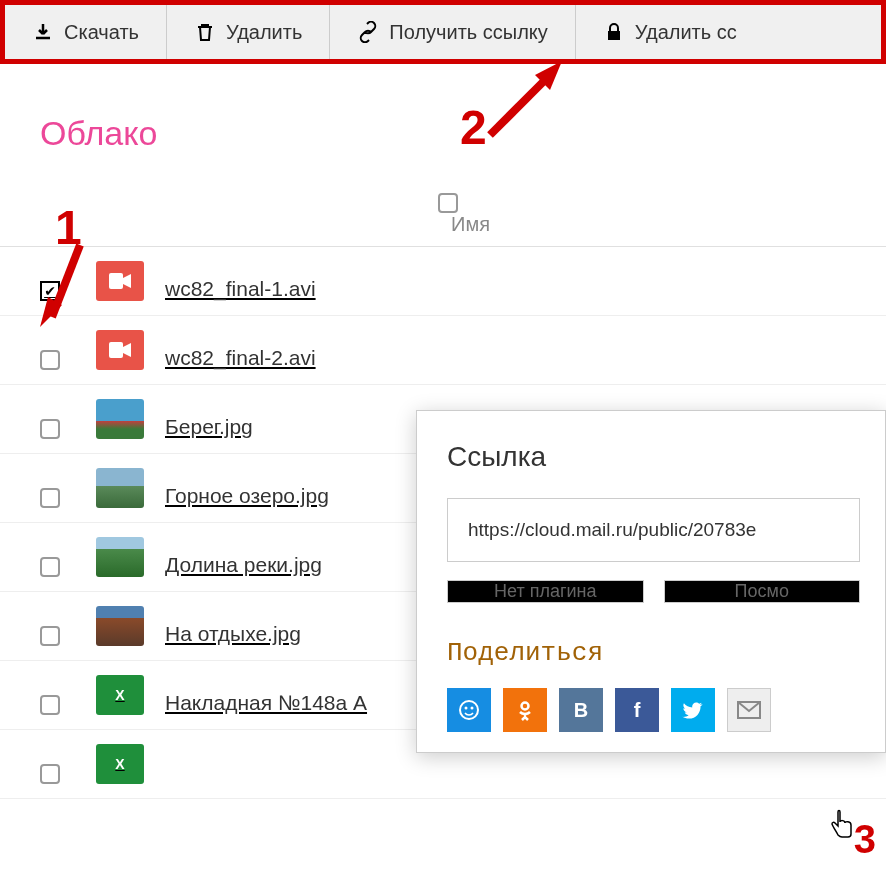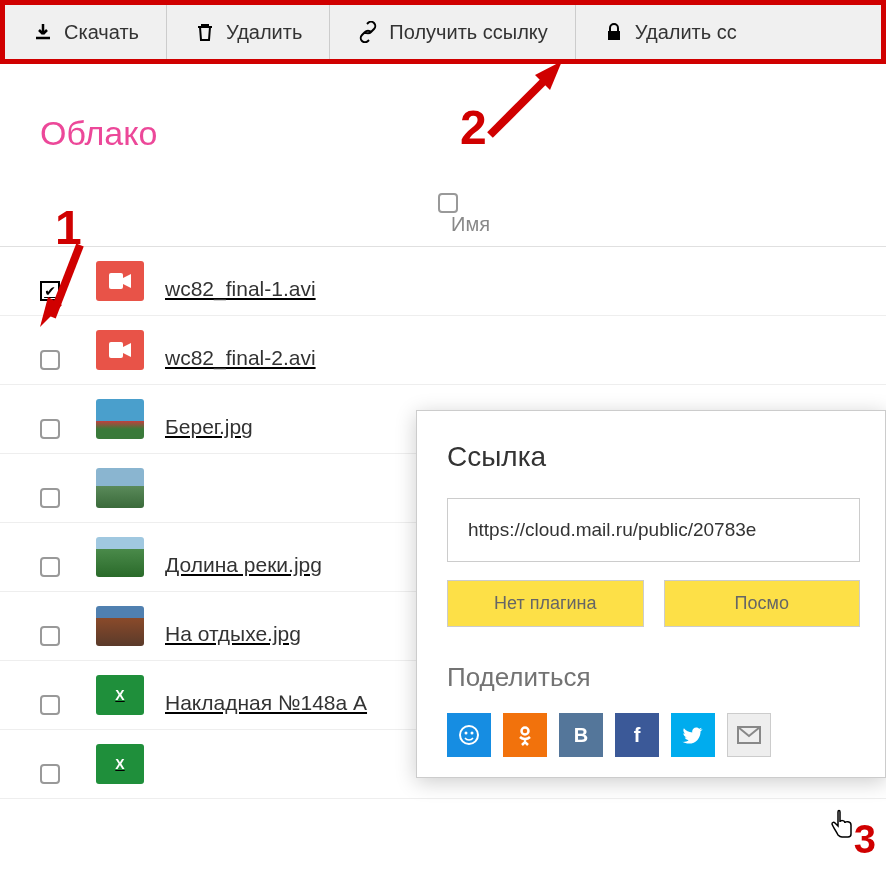--- a/index.html
+++ b/index.html
@@ -31,22 +31,22 @@
     .thumb.photo2 { background: linear-gradient(to bottom, #8ab5d0 0%, #8ab5d0 45%, #5a8a5a 45%, #3a6a3a 100%); }
     .thumb.photo3 { background: linear-gradient(to bottom, #a0c8e0 0%, #a0c8e0 30%, #4a8a4a 30%, #2a6a2a 100%); }
     .thumb.photo4 { background: linear-gradient(to bottom, #5080b0 0%, #5080b0 30%, #8a4a2a 30%, #5a3a2a 100%); }
     
     .name-col { font-size: 21px; color: #333; padding-left: 15px; }
     
     .popup { position: absolute; right: 0; top: 410px; width: 470px; background: #fff; border: 1px solid #ccc; box-shadow: 0 4px 20px rgba(0,0,0,0.2); padding: 30px 25px 20px 30px; }
     .popup-title { font-size: 28px; color: #333; margin-bottom: 25px; font-weight: normal; }
     .url-input { width: 100%; padding: 20px; font-size: 19px; border: 1px solid #ccc; margin-bottom: 18px; color: #333; }
     .popup-btns { display: flex; gap: 20px; margin-bottom: 35px; }
-    .popup-btn { flex: 1; padding: 12px; background: #fde047; border: 1px solid #ccc; font-size: 18px; color: #666; cursor: pointer; text-align: center; white-space: nowrap; overflow: hidden; }
-    .share-title { font-size: 26px; color: #737373; margin-bottom: 20px; font-weight: normal; }
+    .popup-btn { flex: 1; background: #000000; border: 1px solid #ccc; font-size: 18px; color: #666; cursor: pointer; text-align: center; white-space: nowrap; overflow: hidden; }
+    .share-title { font-size: 26px; color: #a16207; margin-bottom: 20px; font-weight: normal; font-family: Liberation Mono, monospace; }
     .share-icons { display: flex; gap: 12px; }
     .share-icon { width: 44px; height: 44px; display: flex; align-items: center; justify-content: center; color: #fff; font-size: 20px; cursor: pointer; }
     .share-mm { background: #168de2; }
     .share-ok { background: #f2720c; }
     .share-vk { background: #54769a; }
     .share-fb { background: #3b5998; }
     .share-tw { background: #00acee; }
     .share-mail { background: #eee; color: #666; border: 1px solid #ccc; }
     
     .anno-1 { position: absolute; left: 55px; top: 200px; color: #d00000; font-size: 48px; font-weight: bold; z-index: 10; }
@@ -144,20 +144,21 @@
       </div>
       <div class="name-col">Берег.jpg</div>
     </div>
     <div class="file-row">
       <div class="cb-col">
         <span class="checkbox"></span>
       </div>
       <div class="thumb-col">
         <div class="thumb photo2"></div>
       </div>
+      <div class="name-col">Горное озеро.jpg</div>
     </div>
     <div class="file-row">
       <div class="cb-col">
         <span class="checkbox"></span>
       </div>
       <div class="thumb-col">
         <div class="thumb photo3"></div>
       </div>
       <div class="name-col">Долина реки.jpg</div>
     </div>

